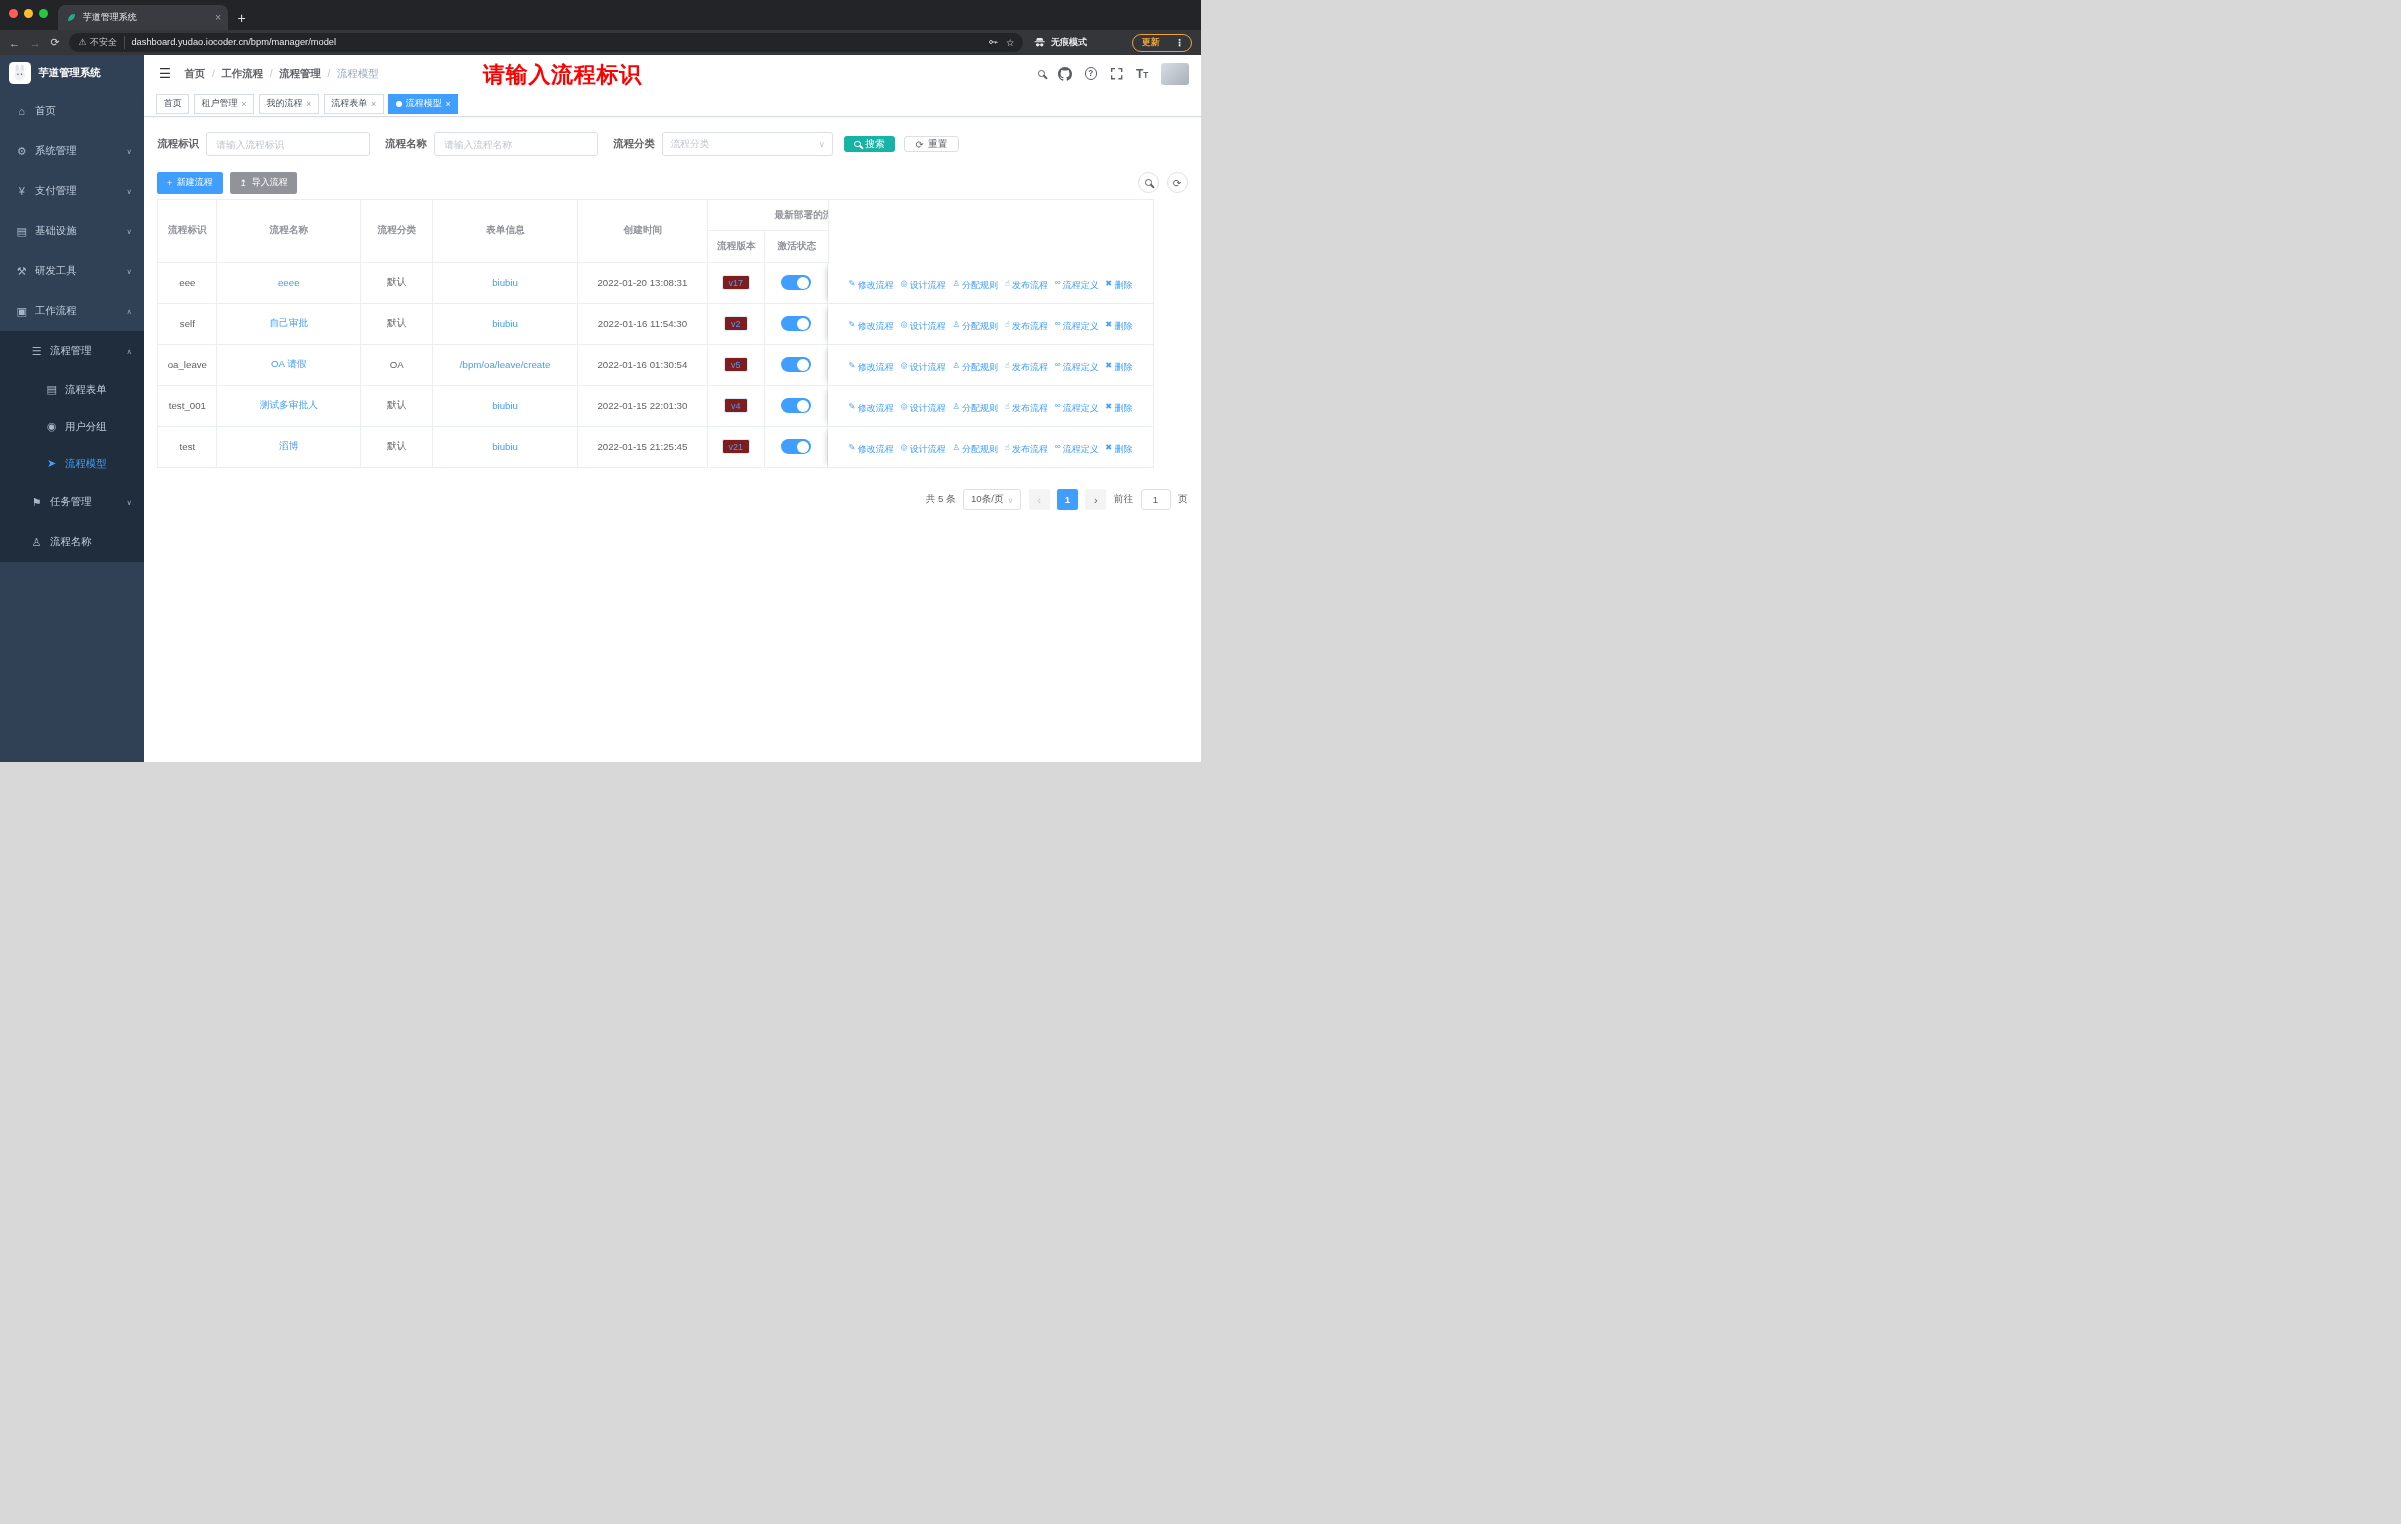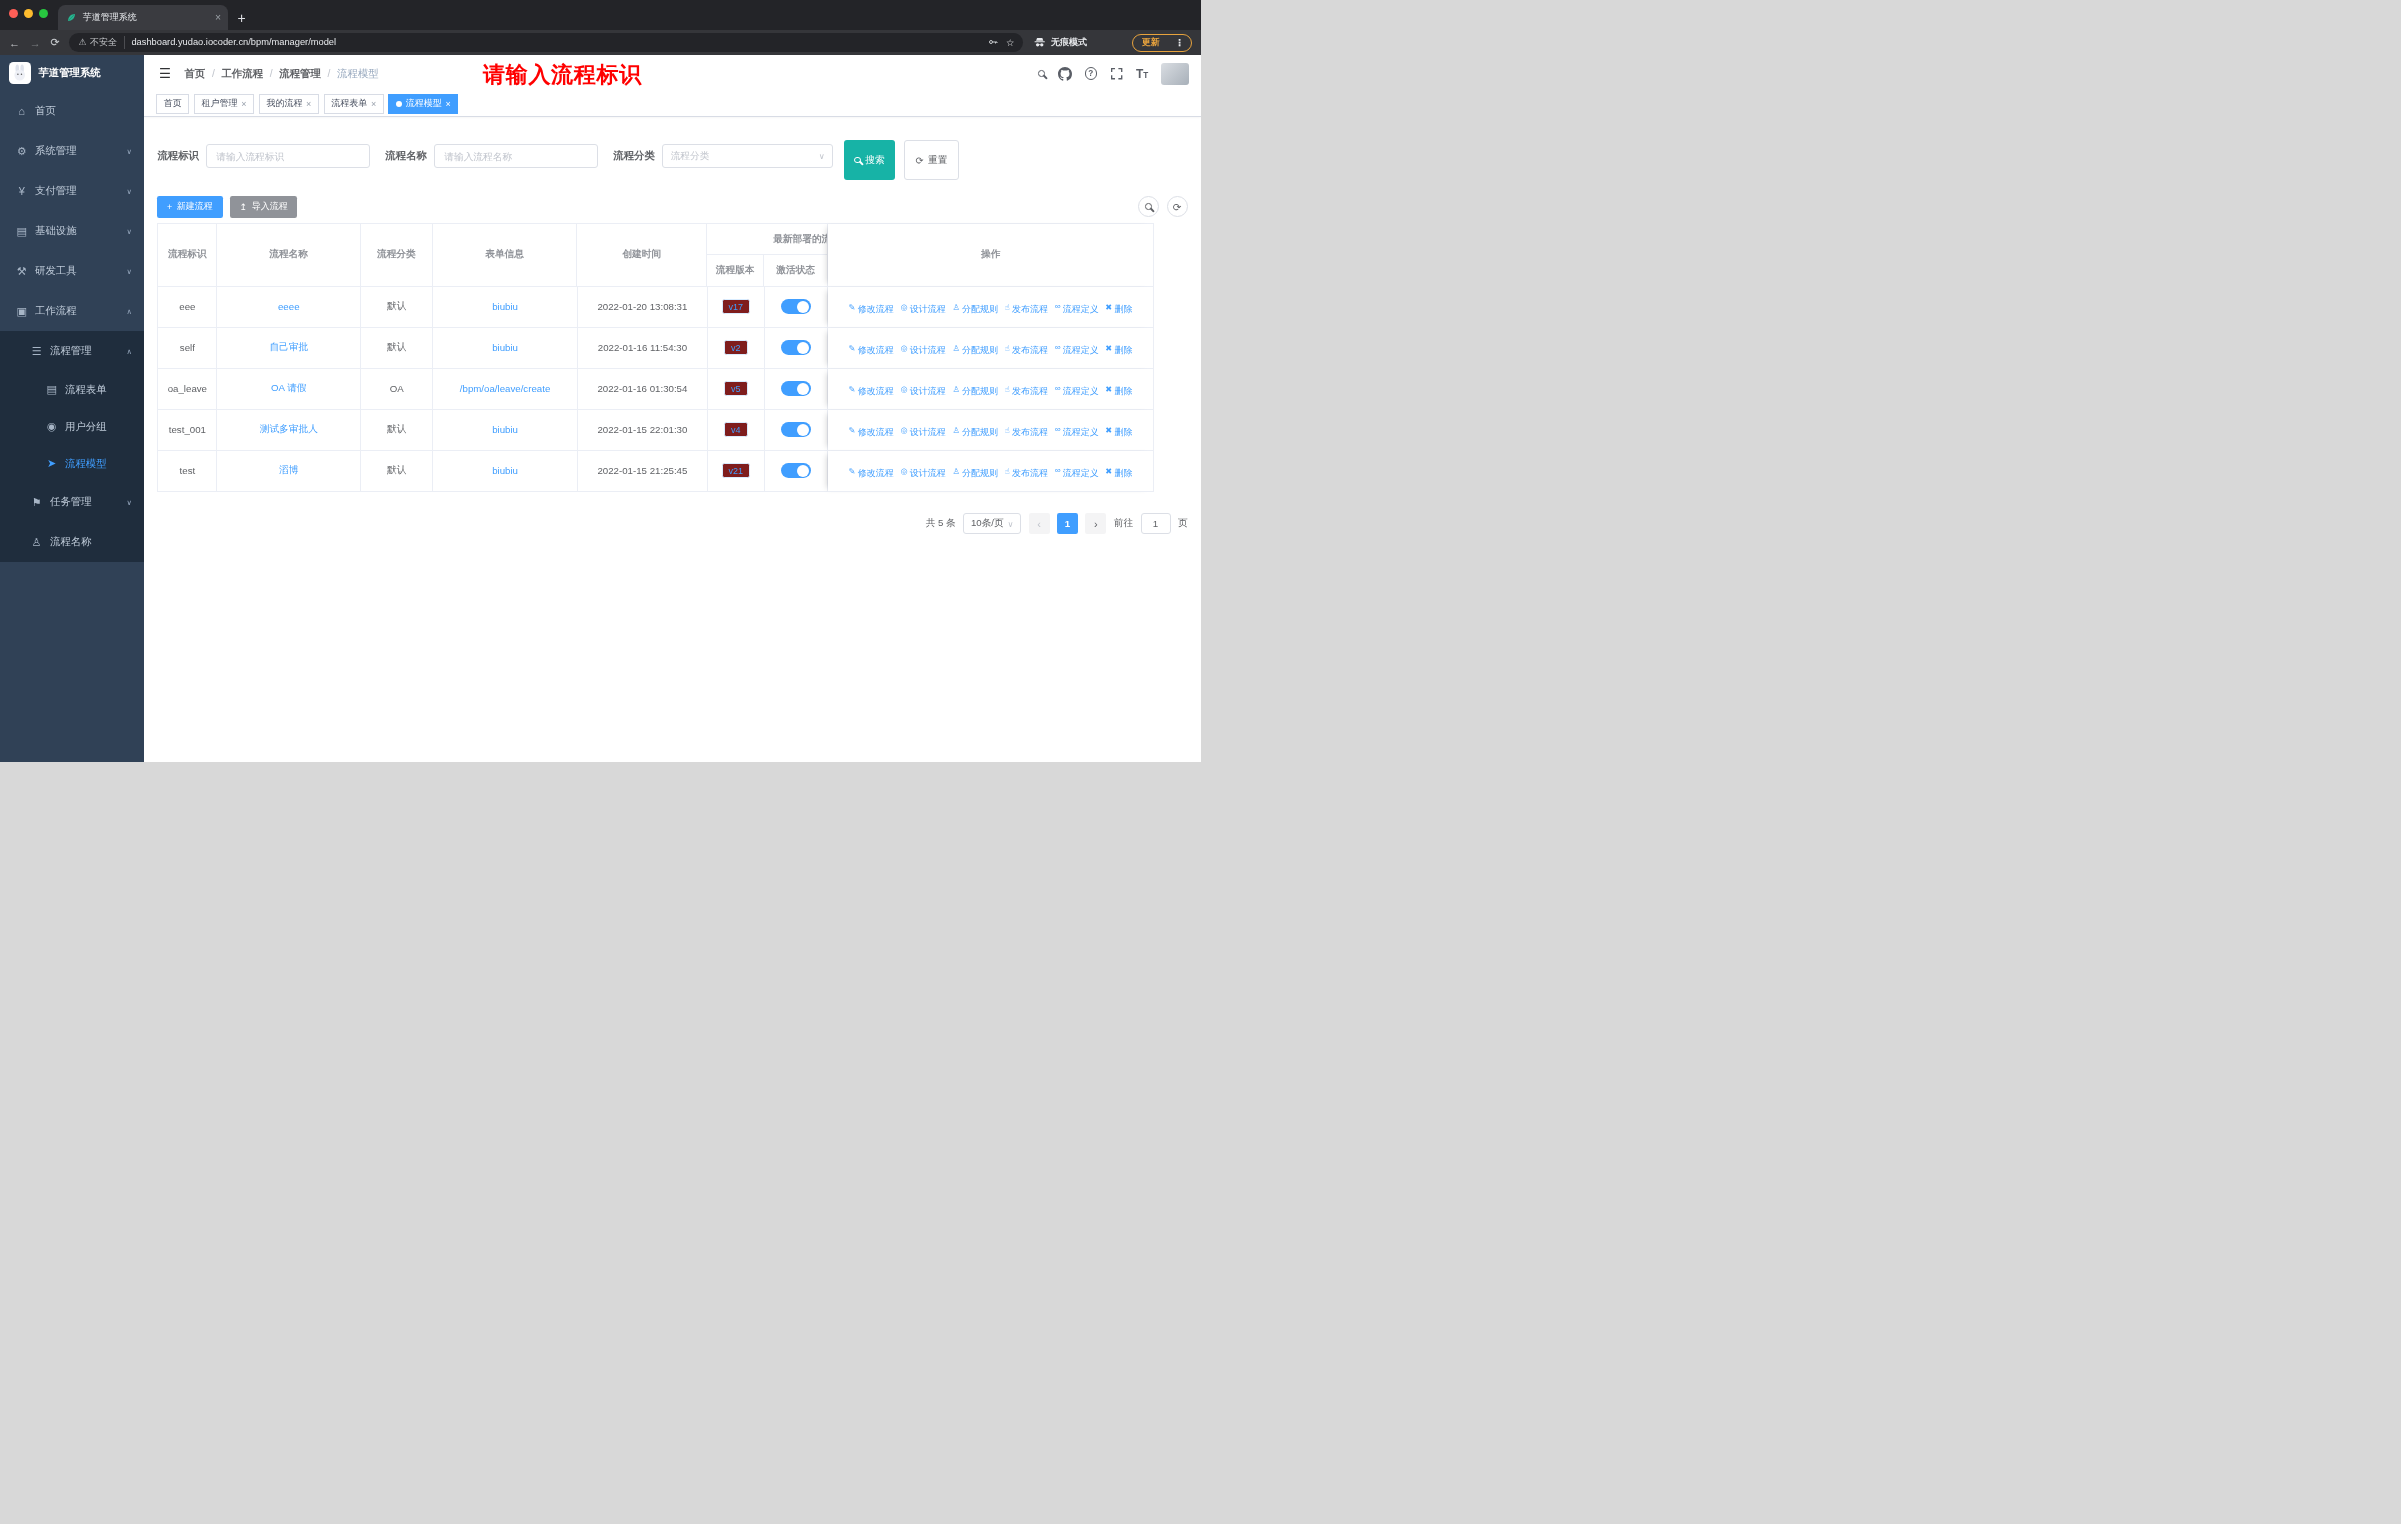--- a/index.html
+++ b/index.html
@@ -71,21 +71,21 @@
   .tag .dot { width:6px; height:6px; border-radius:50%; background:#fff; }
 
   .content { flex:1; padding:0 13.4px; }
 
   .filterbar { margin-top:15px; display:flex; align-items:center; font-size:10.4px; }
   .flabel { font-weight:700; color:#606266; margin-right:7.4px; white-space:nowrap; }
   .finput { width:164px; height:24px; border:0.7px solid #dcdfe6; border-radius:3px; padding:0 9px; font-size:9.7px; color:#606266; margin-right:15px; outline:none; }
   .finput::placeholder { color:#c0c4cc; }
   .fselect { width:171px; height:24px; border:0.7px solid #dcdfe6; border-radius:3px; display:flex; align-items:center; justify-content:space-between; padding:0 7.4px; color:#c0c4cc; font-size:9.7px; margin-right:10.4px; cursor:pointer; }
   .fselect .caret { color:#c0c4cc; font-size:8.2px; }
-  .btn { height:40px; border-radius:3px; padding:0 10.4px; font-size:9.7px; display:inline-flex; align-items:center; gap:4.5px; cursor:pointer; border:none; white-space:nowrap;margin-top:8px; }
+  .btn { height:16px; border-radius:3px; padding:0 10.4px; font-size:9.7px; display:inline-flex; align-items:center; gap:4.5px; cursor:pointer; border:none; white-space:nowrap; }
   .btn-search { background:#17b3a6; color:#fff; }
   .btn-reset { background:#fff; color:#606266; border:0.7px solid #dcdfe6; margin-left:9px; }
 
   .toolbar { margin-top:15.6px; display:flex; align-items:center; }
   .btn-sm { height:22px; border-radius:2.2px; padding:0 9.7px; font-size:9px; display:inline-flex; align-items:center; gap:4.5px; cursor:pointer; border:none; color:#fff; }
   .btn-create { background:#409eff; }
   .btn-import { background:#909399; margin-left:7.4px; }
   .tool-right { margin-left:auto; display:flex; gap:7.4px; align-items:center; }
   .circle-btn { width:21px; height:21px; border:0.7px solid #dcdfe6; border-radius:50%; display:flex; align-items:center; justify-content:center; color:#606266; cursor:pointer; background:#fff; font-size:10.4px; }
 
@@ -357,21 +357,20 @@
             <div class="th c-created">创建时间</div>
             <div class="th-group">
               <div class="th-group-top">
                   <span class="group-label">最新部署的流程定义</span>
                 </div>
               <div class="th-group-bottom">
                 <div class="sub-ver">流程版本</div>
                 <div class="sub-stat">激活状态</div>
               </div>
             </div>
-            <div class="th c-ops">操作</div>
           </div>
 
           <div class="tr">
             <div class="td c-id">eee</div>
             <div class="td c-name">
                 <span class="link">eeee</span>
               </div>
             <div class="td c-cat">默认</div>
             <div class="td c-form">
                 <span class="link">biubiu</span>

